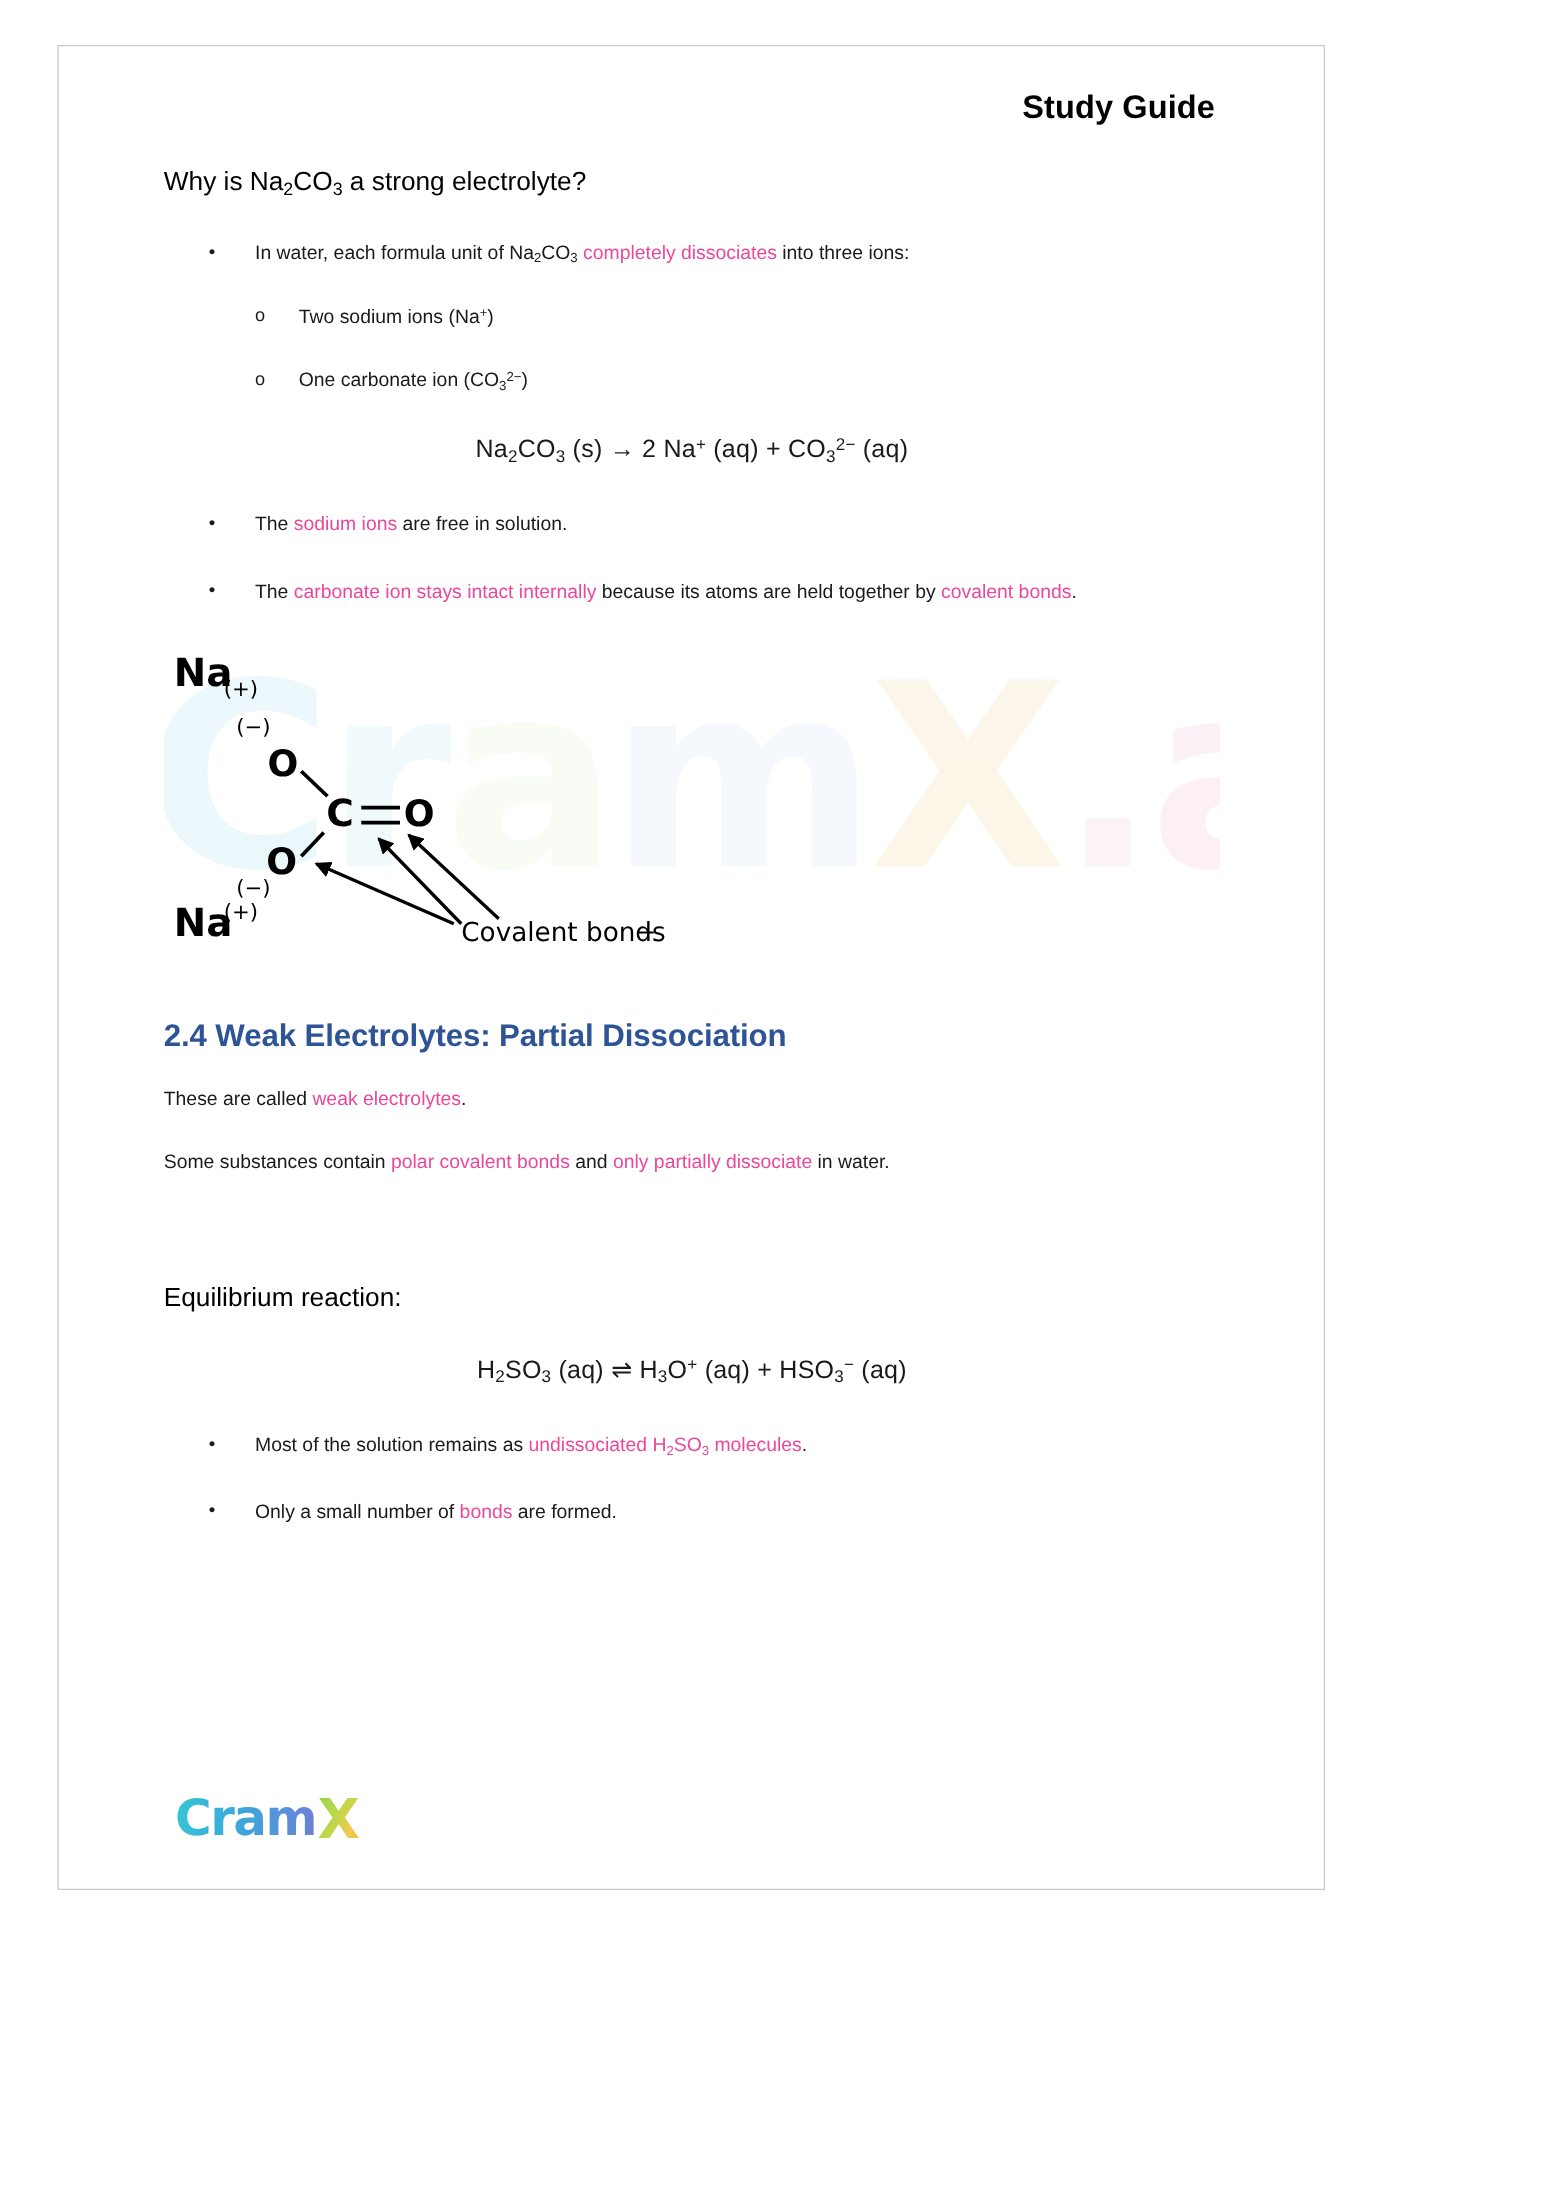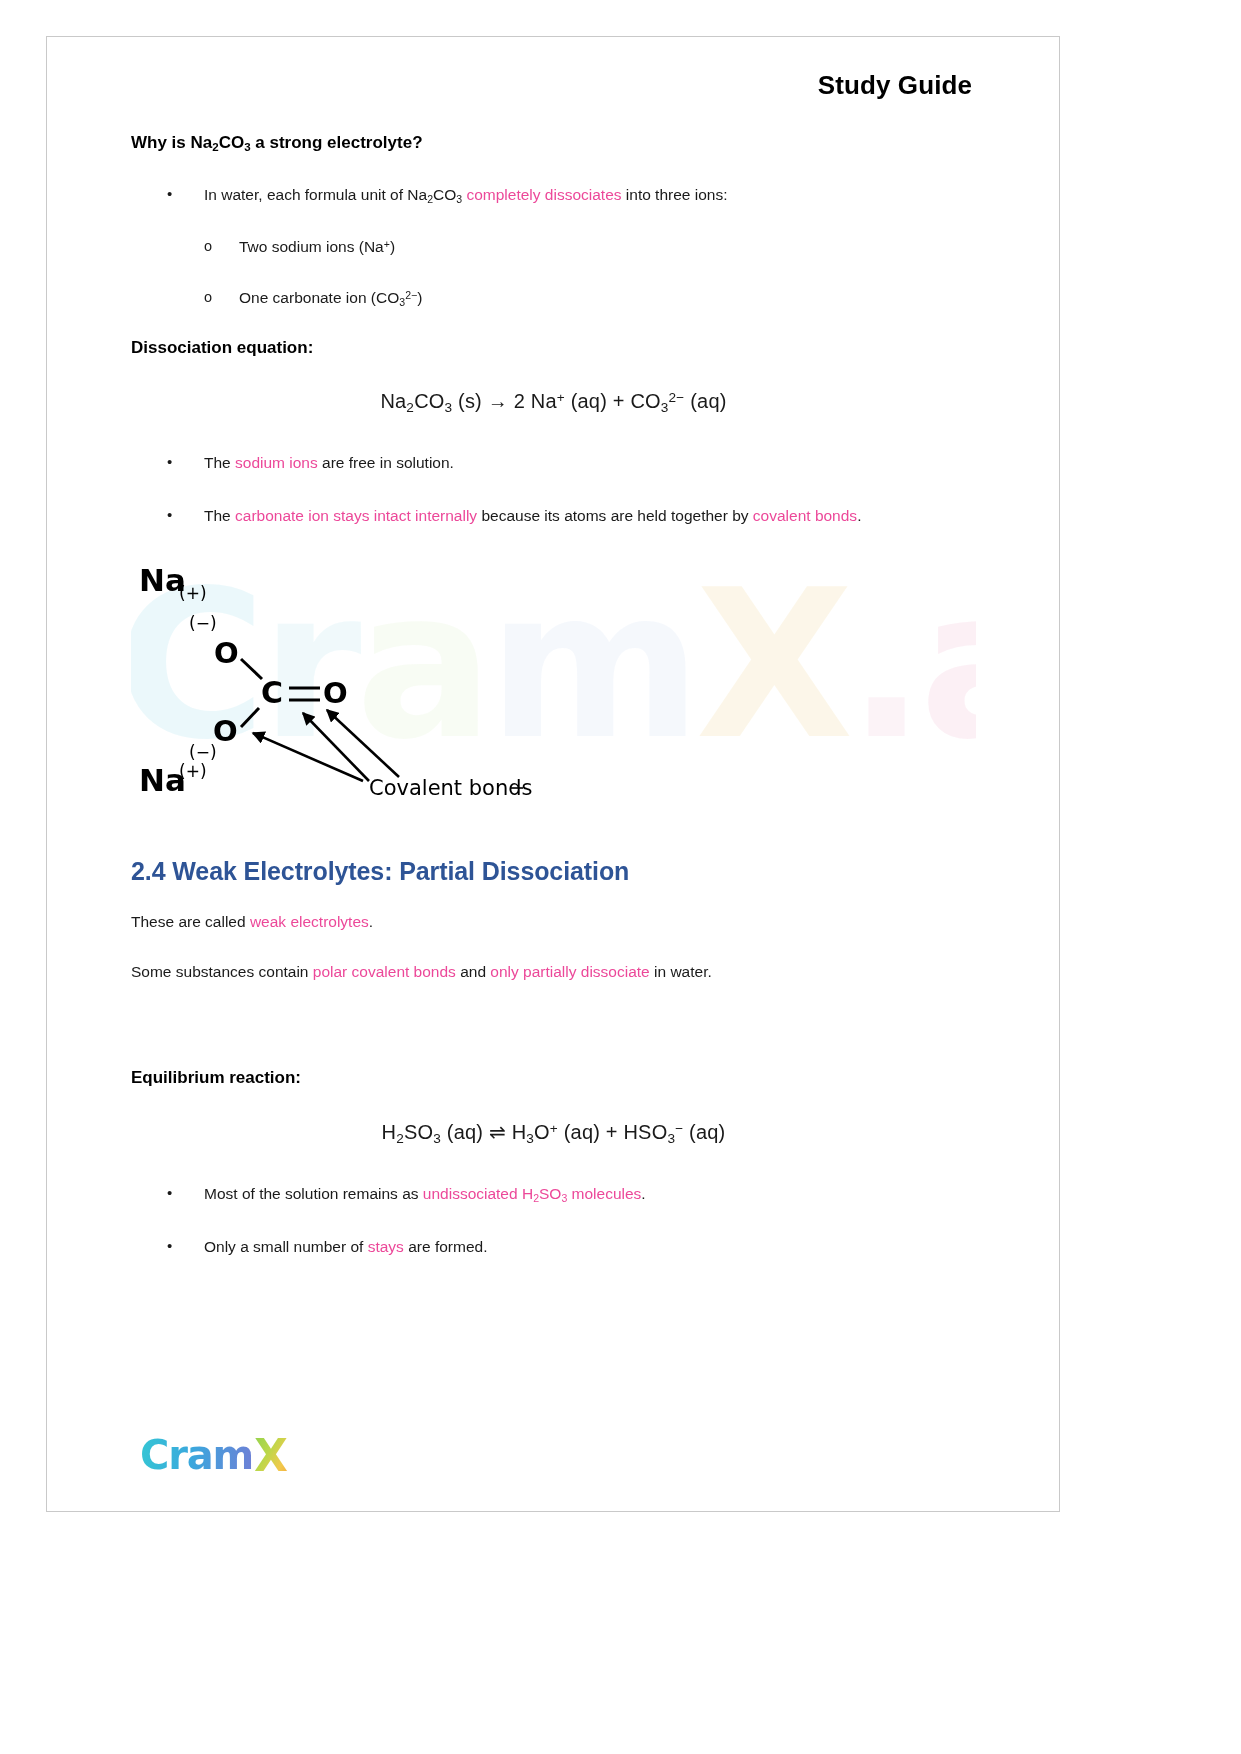--- a/index.html
+++ b/index.html
@@ -33,22 +33,22 @@
     font-size: 26px;
     font-weight: bold;
     color: #000;
     letter-spacing: .1px;
     margin-right: 4px;
     margin-bottom: 30px;
   }
 
   
   .h-bold {
-    font-size: 17px;
-    font-weight: bold;
+    font-size: 21px;
+    font-weight: normal;
     color: #000;
     margin-bottom: 26px;
     line-height: 1.4;
   }
   p.body {
     font-size: 15.5px;
     color: #1a1a1a;
     line-height: 1.55;
     margin-bottom: 26px;
   }
@@ -194,21 +194,20 @@
             Two sodium ions (Na<sup>+</sup>)
           </li>
           <li>
             <span class="marker">o</span>
             One carbonate ion (CO<sub>3</sub><sup>2−</sup>)
           </li>
         </ul>
       </li>
     </ul>
 
-    <div class="h-bold">Dissociation equation:</div>
 
     <div class="equation">
       Na<sub>2</sub>CO<sub>3</sub> (s) → 2 Na<sup>+</sup> (aq) + CO<sub>3</sub><sup>2−</sup> (aq)
     </div>
 
     <ul class="bullets">
       <li>
         <span class="marker">•</span>
         The <b>sodium ions</b> are free in solution.
       </li>
@@ -285,21 +284,21 @@
       H<sub>2</sub>SO<sub>3</sub> (aq) ⇌ H<sub>3</sub>O<sup>+</sup> (aq) + HSO<sub>3</sub><sup>−</sup> (aq)
     </div>
 
     <ul class="bullets">
       <li>
         <span class="marker">•</span>
         Most of the solution remains as <b>undissociated H<sub>2</sub>SO<sub>3</sub> molecules</b>.
       </li>
       <li>
         <span class="marker">•</span>
-        Only a small number of <b>stays</b> are formed.
+        Only a small number of <b>bonds</b> are formed.
       </li>
     </ul>
 
   </div>
 
   <div class="footer-logo">
     <span class="logo-text">Cram</span>
     <span class="logo-x">X</span>
   </div>
 </div>

